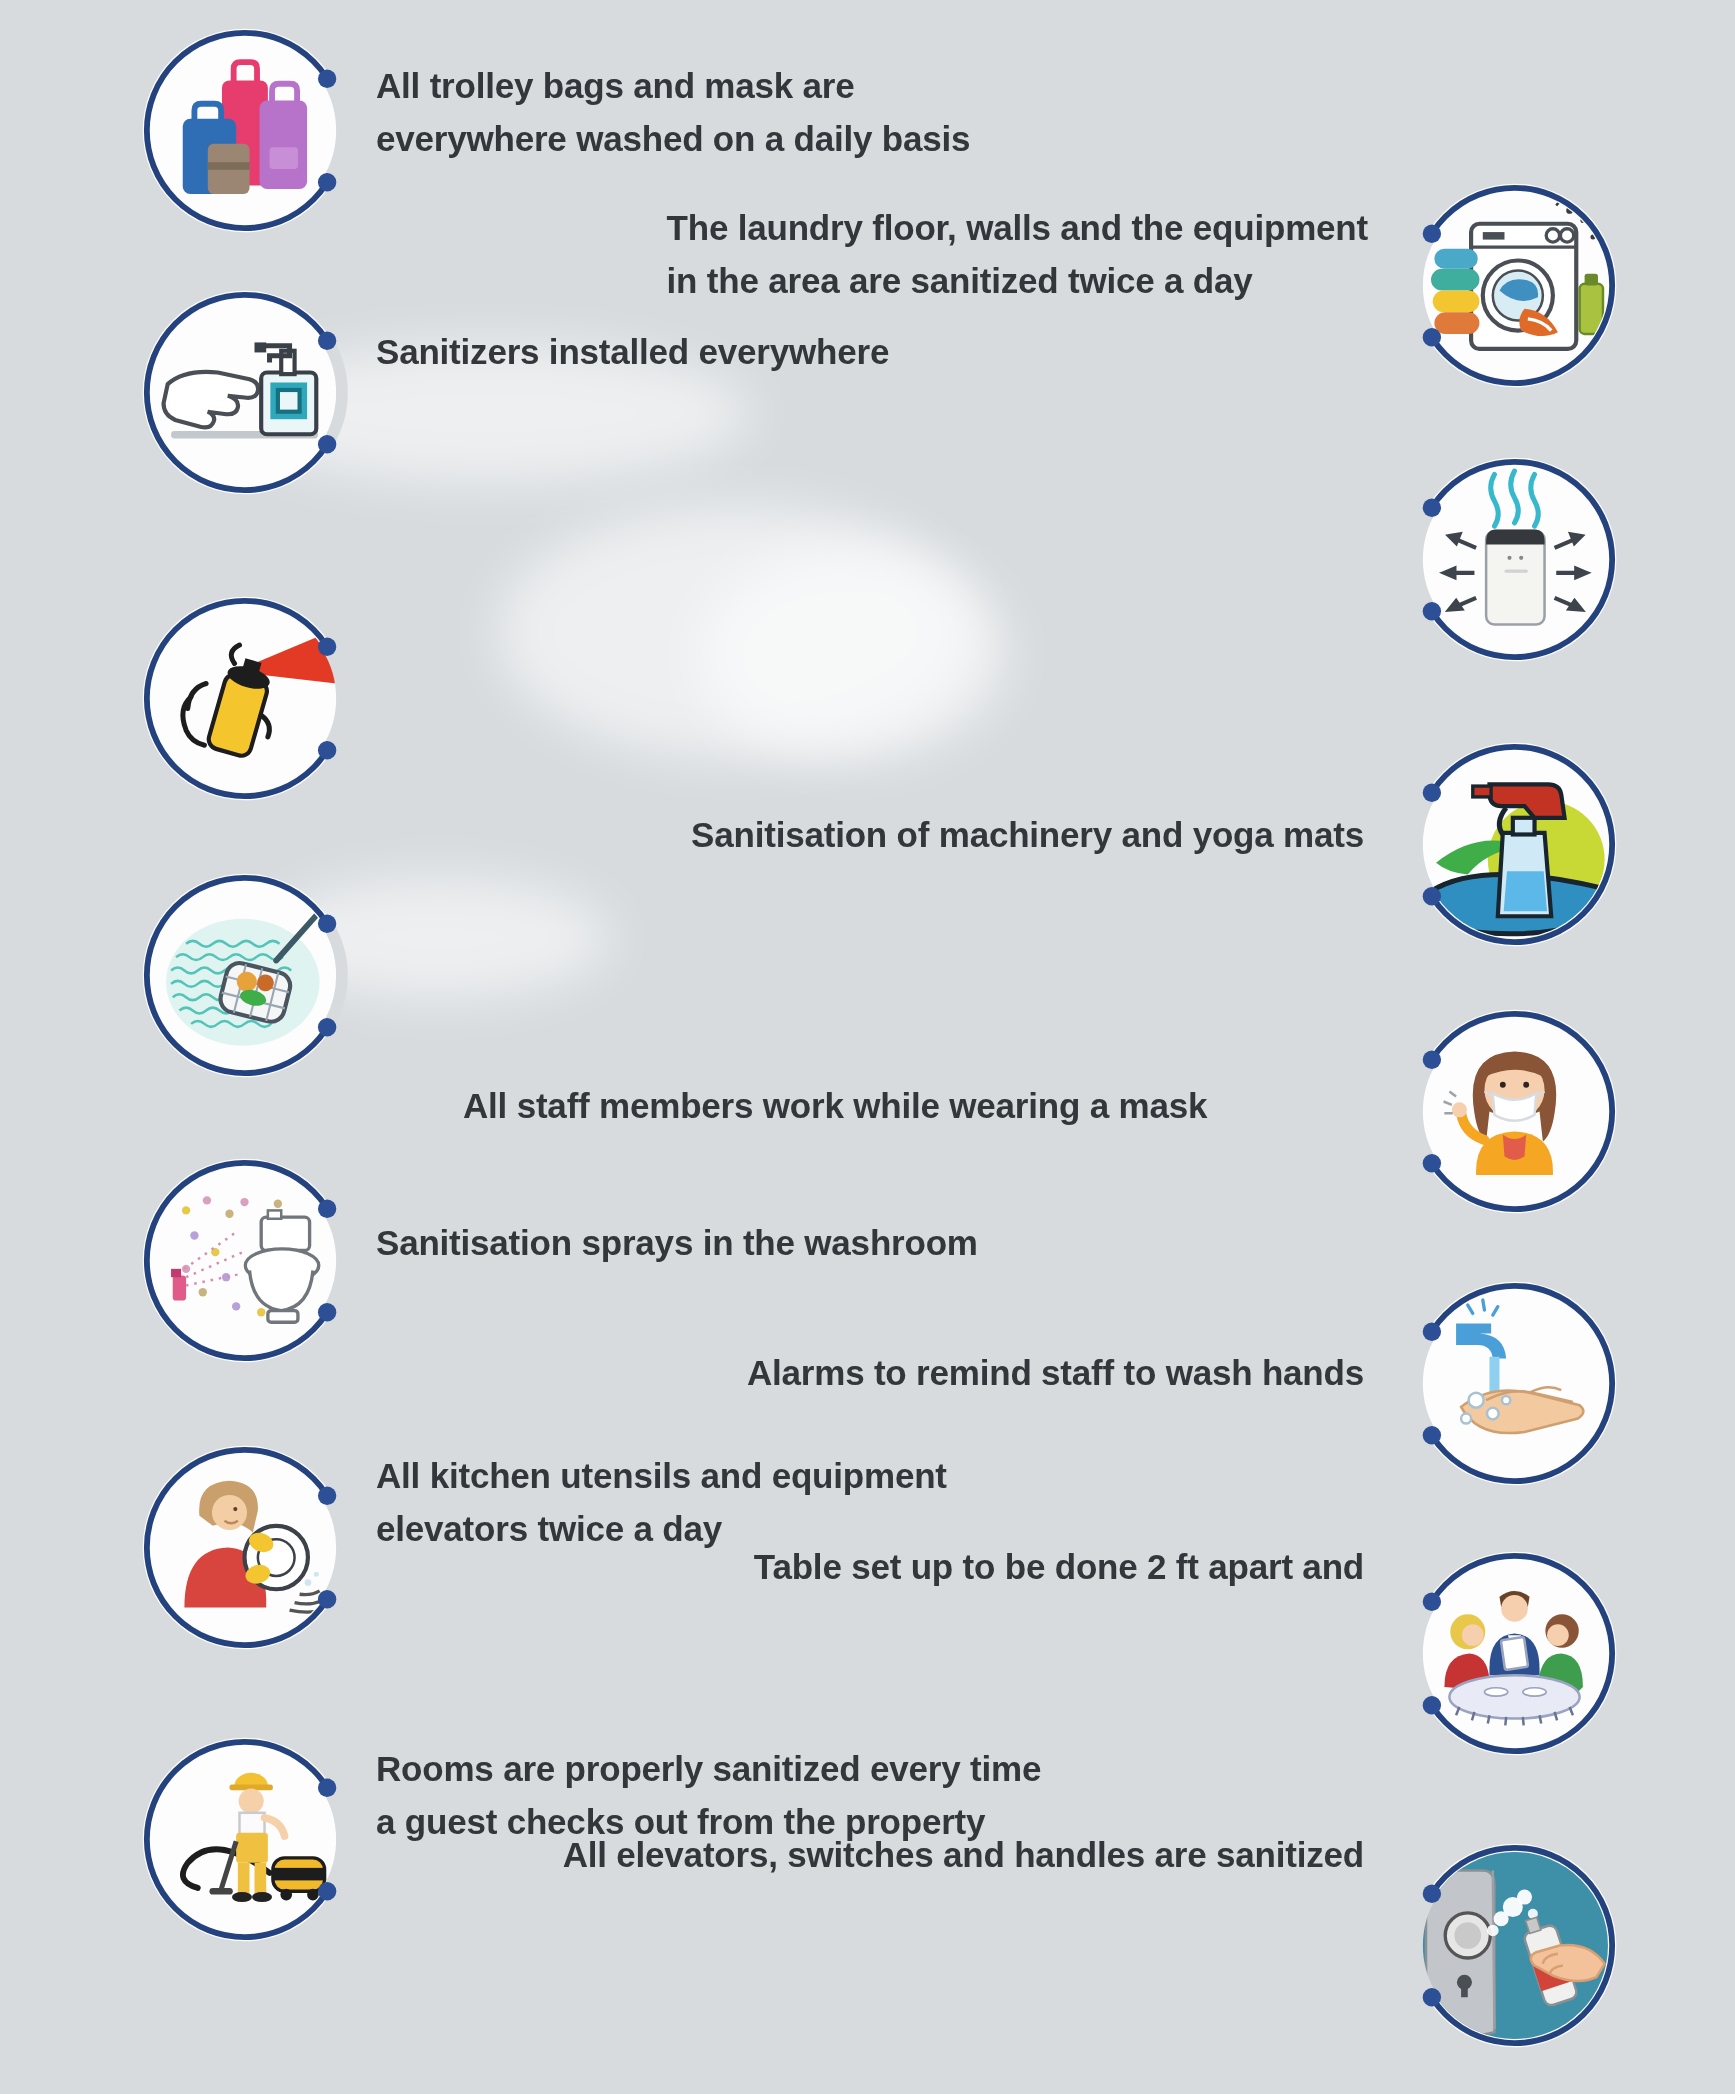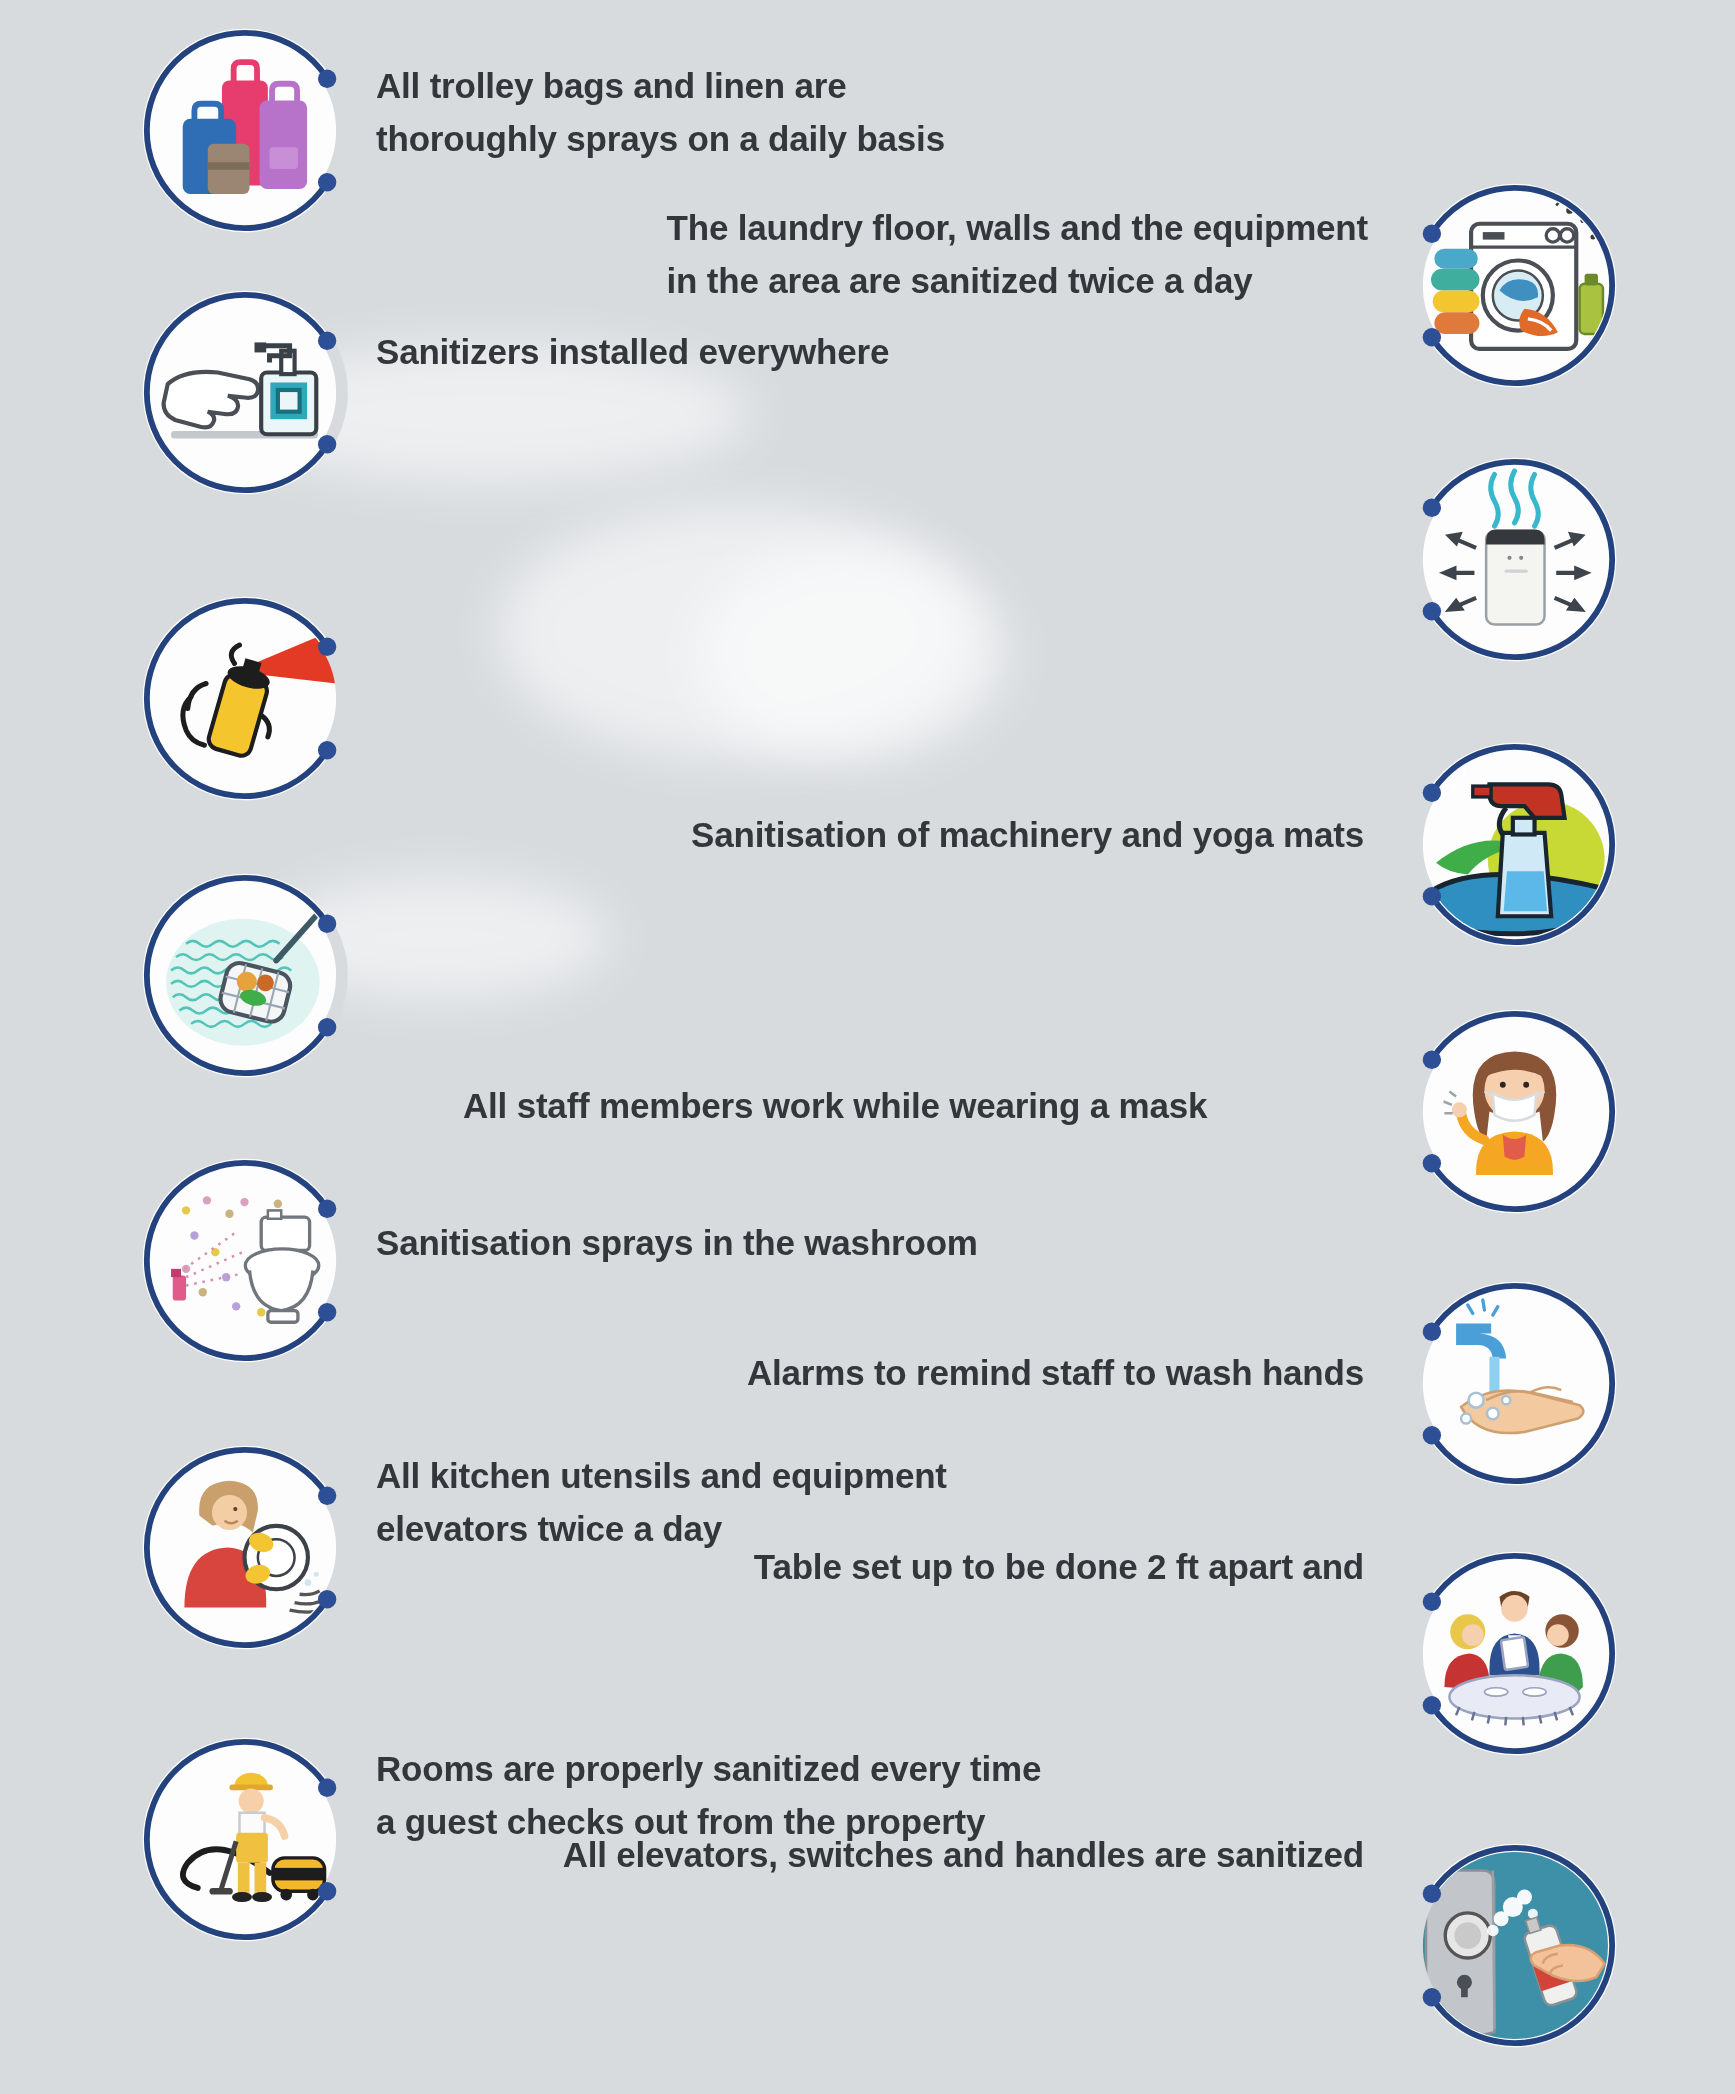--- a/index.html
+++ b/index.html
@@ -473,22 +473,22 @@
         <path d="M238 152 q-18 -26 -54 -22 l-28 8 q-12 6 -2 16 l22 12 q30 12 52 2 z" fill="#f3c29b" stroke="#d8a070" stroke-width="3"></path>
         <path d="M182 140 q-16 2 -18 12 M188 154 q-14 2 -16 10" fill="none" stroke="#d8a070" stroke-width="3"></path>
       </g>
       <path d="M31 68 A117 117 0 0 0 31 192" fill="none" stroke="#d7dbde" stroke-width="14"></path>
       <circle cx="31" cy="68" r="11" fill="#2d4f95"></circle>
       <circle cx="31" cy="192" r="11" fill="#2d4f95"></circle>
     </svg>
   </figure>
 
   <div class="txt" style="left:376px;top:59px">
-    <div>All trolley bags and linen are</div>
-    <div>thoroughly sprays on a daily basis</div>
+    <div>All trolley bags and mask are</div>
+    <div>everywhere washed on a daily basis</div>
   </div>
 
   <div class="txt right" style="right:368px;top:201px">
     <div>The laundry floor, walls and the equipment</div>
     <div>in the area are sanitized twice a day</div>
   </div>
 
   <div class="txt" style="left:376px;top:325px">
     <div>Sanitizers installed everywhere</div>
   </div>

